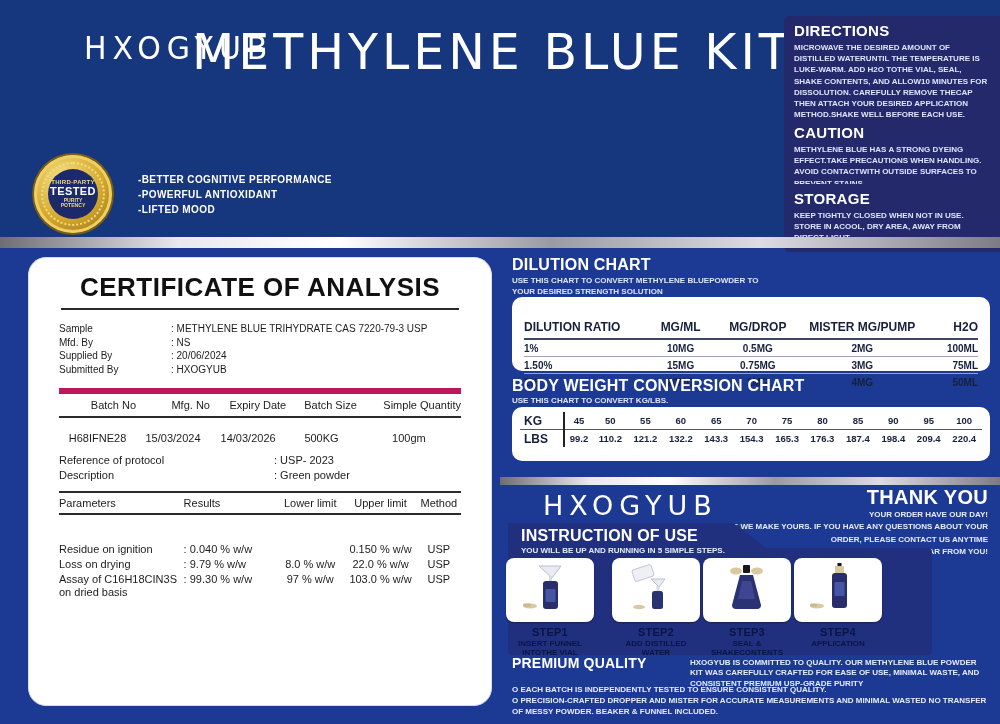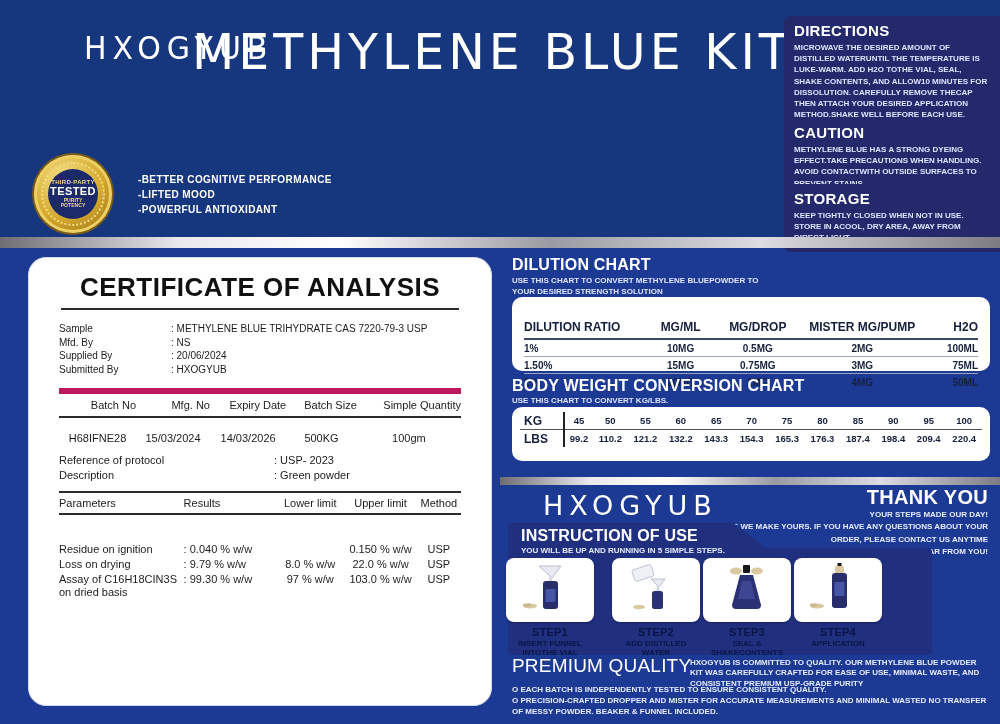--- a/index.html
+++ b/index.html
@@ -92,21 +92,21 @@
   .instr-banner{position:absolute;left:508px;top:523px;width:262px;height:28px;background:#20307f;
                 clip-path:polygon(0 0,86% 0,100% 100%,0 100%);}
   .instr-box{position:absolute;left:508px;top:548px;width:424px;height:107px;background:#20307f;border-radius:4px;}
   .instr-title{position:absolute;left:521px;top:527px;font-size:16px;font-weight:800;color:#fff;letter-spacing:.2px;}
   .instr-sub{position:absolute;left:521px;top:546px;font-size:8px;font-weight:bold;color:#e6ebff;}
   .step{position:absolute;top:558px;width:88px;text-align:center;}
   .step-card{height:64px;background:#fff;border-radius:8px;display:flex;align-items:center;
              justify-content:center;box-shadow:0 1px 2px rgba(0,0,0,.35);}
   .step-label{margin-top:4px;font-size:11px;font-weight:900;color:#0a1445;letter-spacing:.2px;}
   .step-caption{font-size:8px;font-weight:bold;color:#0a1445;line-height:1.15;margin-top:1px;}
-  .prem-title{position:absolute;left:512px;top:655px;font-size:19px;font-weight:400;color:#fff;letter-spacing:.2px;}
+  .prem-title{position:absolute;left:512px;top:655px;font-size:14px;font-weight:700;color:#fff;letter-spacing:.2px;}
   .prem-blurb{position:absolute;left:690px;top:658px;width:300px;font-size:8px;font-weight:bold;
               color:#e6ebff;line-height:1.3;}
   .prem-bullets{position:absolute;left:512px;top:684px;width:480px;}
   .prem-bullet{font-size:8px;font-weight:bold;color:#e6ebff;line-height:1.4;}
 </style>
 </head>
 <body>
 
 <div class="label">
 
@@ -117,22 +117,22 @@
     <div class="badge">
       <div class="badge-inner">
         <div class="badge-top">THIRD-PARTY</div>
         <div class="badge-center">TESTED</div>
         <div class="badge-bottom">PURITY POTENCY</div>
       </div>
     </div>
 
     <div class="benefits" id="benefits">
         <div class="benefit">-BETTER COGNITIVE PERFORMANCE</div>
+        <div class="benefit">-POWERFUL ANTIOXIDANT</div>
         <div class="benefit">-LIFTED MOOD</div>
-        <div class="benefit">-POWERFUL ANTIOXIDANT</div>
       </div>
 
     <div class="info-box" id="box-directions">
       <h3>DIRECTIONS</h3>
       <p>MICROWAVE THE DESIRED AMOUNT OF DISTILLED WATERUNTIL THE TEMPERATURE IS LUKE-WARM. ADD H2O TOTHE VIAL, SEAL, SHAKE CONTENTS, AND ALLOW10 MINUTES FOR DISSOLUTION. CAREFULLY REMOVE THECAP THEN ATTACH YOUR DESIRED APPLICATION METHOD.SHAKE WELL BEFORE EACH USE.</p>
     </div>
     <div class="info-box" id="box-caution">
       <h3>CAUTION</h3>
       <p>METHYLENE BLUE HAS A STRONG DYEING EFFECT.TAKE PRECAUTIONS WHEN HANDLING. AVOID CONTACTWITH OUTSIDE SURFACES TO PREVENT STAINS.</p>
     </div>
@@ -307,21 +307,21 @@
             <td>220.4</td>
           </tr>
         </tbody>
     </table>
   </div>
 
   <div class="logo-bottom">HXOGYUB</div>
   <div class="thanks">
     <div class="thanks-title">THANK YOU</div>
     <div id="thanks-lines">
-        <div class="thanks-line">YOUR STEPS MADE OUR DAY!</div>
+        <div class="thanks-line">YOUR ORDER HAVE OUR DAY!</div>
         <div class="thanks-line">WE HOPE WE MAKE YOURS. IF YOU HAVE ANY QUESTIONS ABOUT YOUR</div>
         <div class="thanks-line">ORDER, PLEASE CONTACT US ANYTIME</div>
         <div class="thanks-line">WE'D LOVE TO HEAR FROM YOU!</div>
       </div>
   </div>
 
   <div class="instr-banner"></div>
   <div class="instr-box"></div>
   <div class="instr-title">INSTRUCTION OF USE</div>
   <div class="instr-sub">YOU WILL BE UP AND RUNNING IN 5 SIMPLE STEPS.</div>

